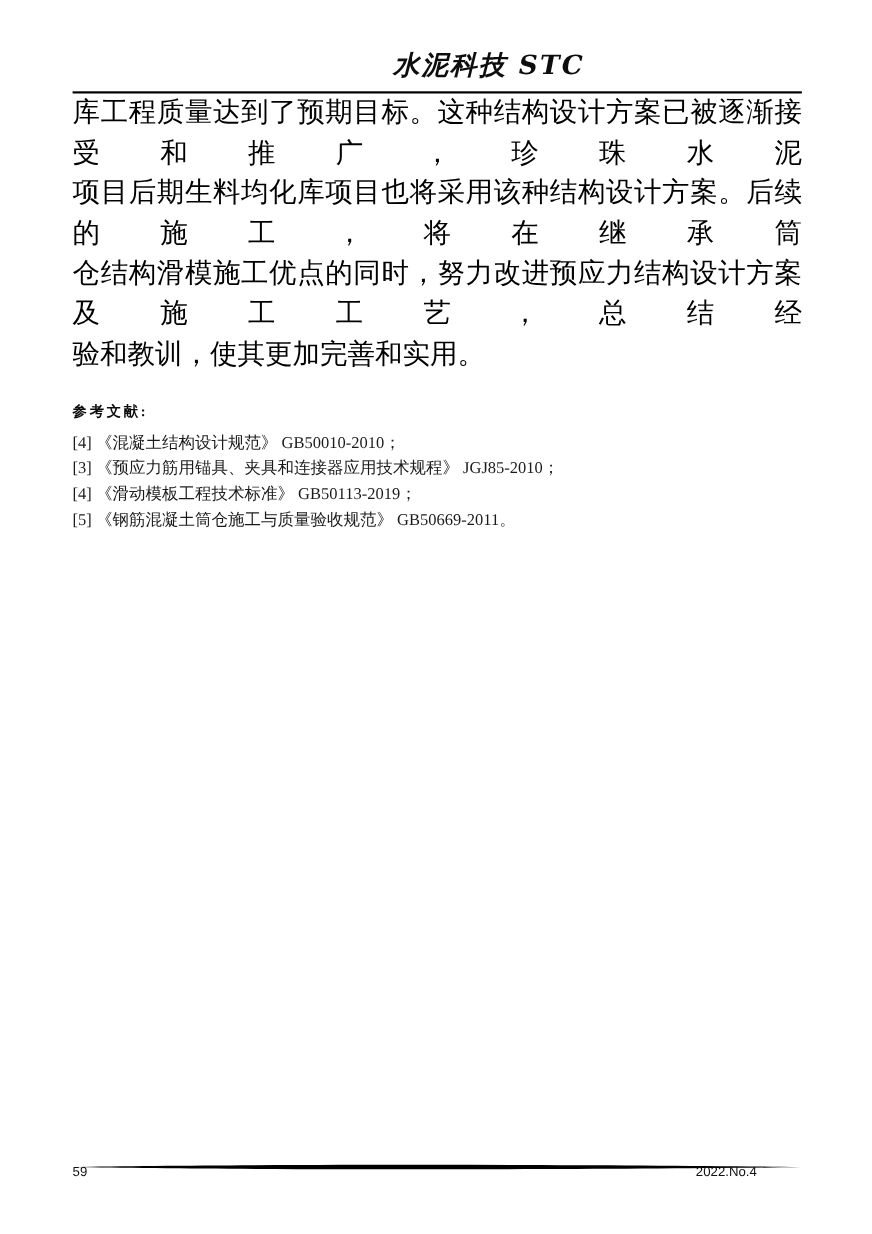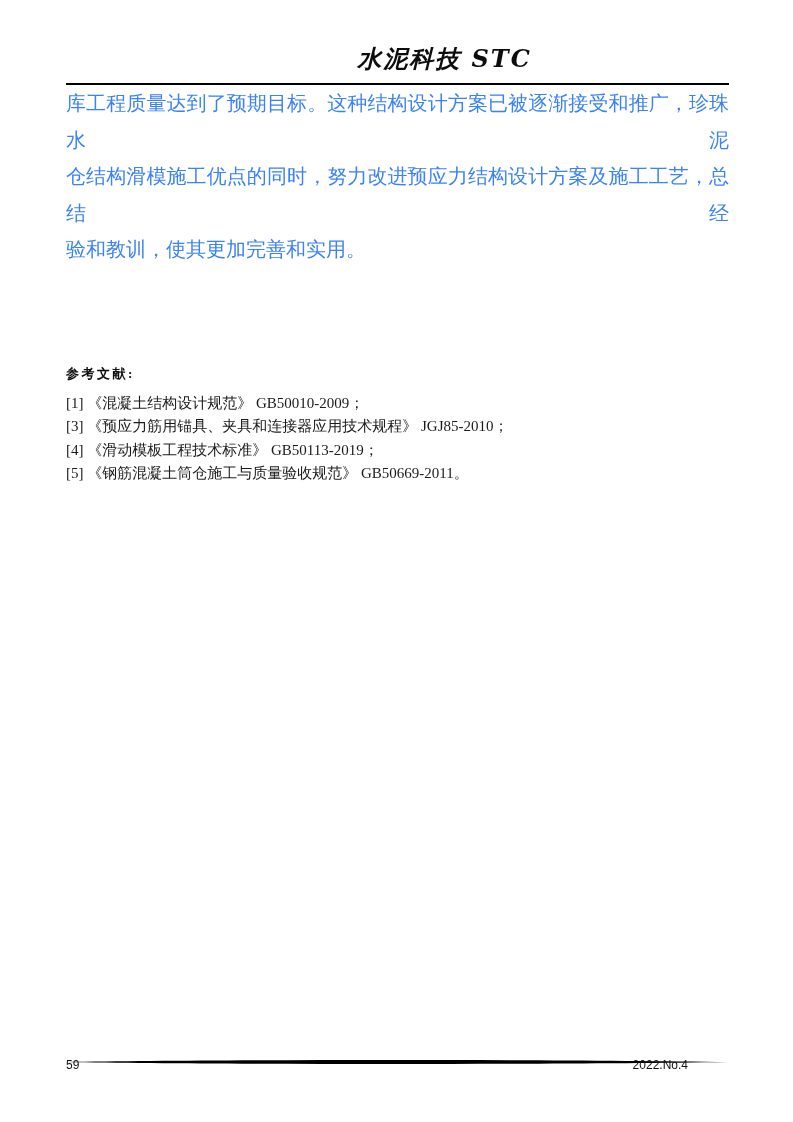--- a/index.html
+++ b/index.html
@@ -42,22 +42,22 @@
     height: 2px;
     background: #000000;
   }
 
   
   .body-text {
     position: absolute;
     left: 66px;
     top: 85px;
     width: 663px;
-    font-size: 20px;
-    color: #3b82f6;
+    font-size: 25px;
+    color: #000000;
   }
   .body-line {
     line-height: 36.6px;
     white-space: normal;
     text-align: justify;
     text-align-last: justify;
     text-justify: inter-character;
   }
   .body-line.last {
     text-align: left;
@@ -115,27 +115,28 @@
 </head>
 <body>
 
 <div class="page">
 
   <div class="journal-title">水泥科技 STC</div>
   <div class="header-rule"></div>
 
   <div class="body-text">
     <div class="body-line">库工程质量达到了预期目标。这种结构设计方案已被逐渐接受和推广，珍珠水泥</div>
+    <div class="body-line">项目后期生料均化库项目也将采用该种结构设计方案。后续的施工，将在继承筒</div>
     <div class="body-line">仓结构滑模施工优点的同时，努力改进预应力结构设计方案及施工工艺，总结经</div>
     <div class="body-line last">验和教训，使其更加完善和实用。</div>
   </div>
 
   <div class="references">
     <div class="ref-heading">参考文献:</div>
-    <div class="ref-item">[1] 《混凝土结构设计规范》 GB50010-2009；</div>
+    <div class="ref-item">[4] 《混凝土结构设计规范》 GB50010-2010；</div>
     <div class="ref-item">[3] 《预应力筋用锚具、夹具和连接器应用技术规程》 JGJ85-2010；</div>
     <div class="ref-item">[4] 《滑动模板工程技术标准》 GB50113-2019；</div>
     <div class="ref-item">[5] 《钢筋混凝土筒仓施工与质量验收规范》 GB50669-2011。</div>
   </div>
 
   <div class="footer-rule">
     <svg width="664" height="6" viewBox="0 0 664 6" xmlns="http://www.w3.org/2000/svg">
       <path d="M1,3 C 150,0.4 480,0.2 663,3 C 480,5.8 150,5.6 1,3 Z" fill="#000000"></path>
     </svg>
   </div>

